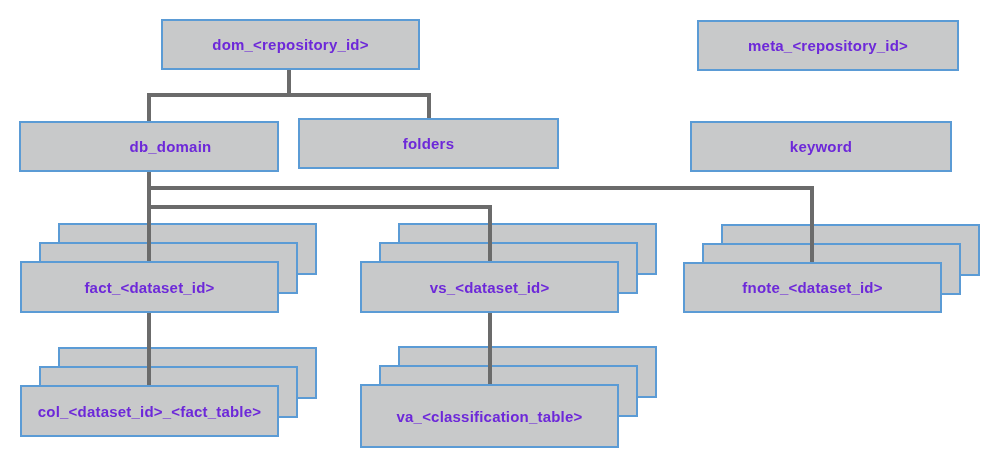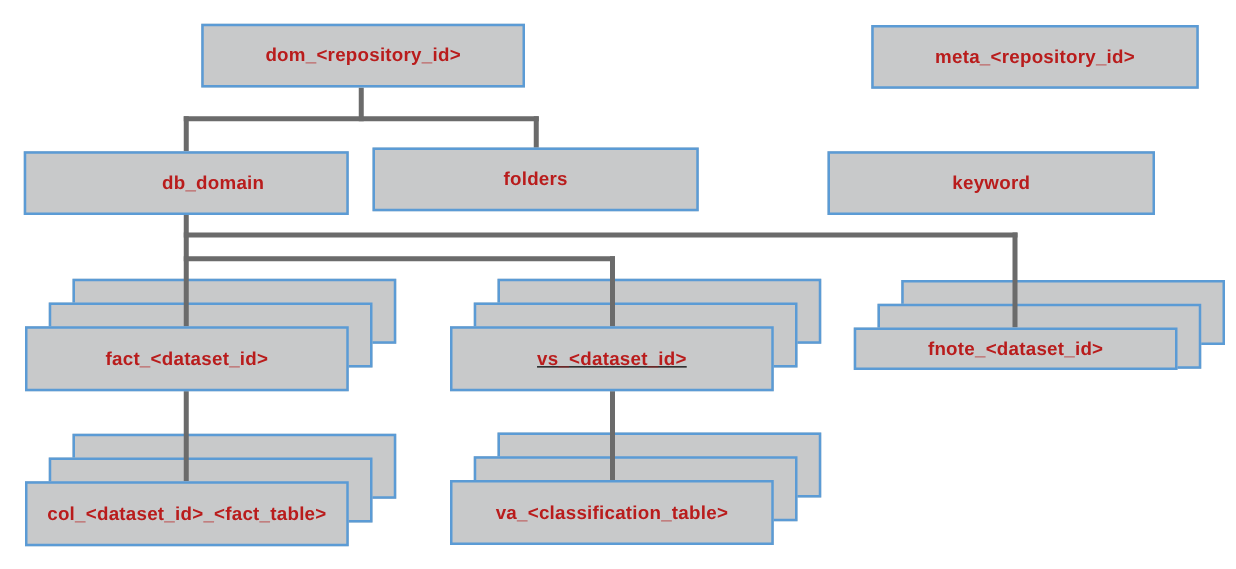--- a/index.html
+++ b/index.html
@@ -23,21 +23,21 @@
     border: 2px solid #5b9bd5;
   }
   .layer { z-index: 1; }
   .node  {
     z-index: 3;
     display: flex;
     align-items: center;
     justify-content: center;
   }
   .node-label {
-    color: #b91c1c;
+    color: #6d28d9;
     font-size: 15px;
     font-weight: bold;
     letter-spacing: 0.2px;
     white-space: nowrap;
   }
   
   .line {
     position: absolute;
     background: #6b6b6b;
     z-index: 2;
@@ -67,57 +67,57 @@
   </div>
 
   <div class="node" style="left:19px; top:121px; width:260px; height:51px;padding-left:43px;">
     <span class="node-label">db_domain</span>
   </div>
 
   <div class="node" style="left:298px; top:118px; width:261px; height:51px;">
     <span class="node-label">folders</span>
   </div>
 
-  <div class="node" style="left:662px; top:121px; width:262px; height:51px;">
+  <div class="node" style="left:690px; top:121px; width:262px; height:51px;">
     <span class="node-label">keyword</span>
   </div>
 
   <div>
     <div class="layer" style="left:58px; top:223px; width:259px; height:52px;"></div>
     <div class="layer" style="left:39px; top:242px; width:259px; height:52px;"></div>
     <div class="node" style="left:20px; top:261px; width:259px; height:52px;align-items:center;">
       <span class="node-label">fact_&lt;dataset_id&gt;</span>
     </div>
   </div>
 
   <div>
     <div class="layer" style="left:398px; top:223px; width:259px; height:52px;"></div>
     <div class="layer" style="left:379px; top:242px; width:259px; height:52px;"></div>
-    <div class="node" style="left:360px; top:261px; width:259px; height:52px;text-decoration:underline;">
+    <div class="node" style="left:360px; top:261px; width:259px; height:52px;">
       <span class="node-label">vs_&lt;dataset_id&gt;</span>
     </div>
   </div>
 
   <div>
     <div class="layer" style="left:721px; top:224px; width:259px; height:52px;"></div>
     <div class="layer" style="left:702px; top:243px; width:259px; height:52px;"></div>
-    <div class="node" style="left:683px; top:262px; width:259px; height:34px;">
+    <div class="node" style="left:683px; top:262px; width:259px; height:51px;">
       <span class="node-label">fnote_&lt;dataset_id&gt;</span>
     </div>
   </div>
 
   <div>
     <div class="layer" style="left:58px; top:347px; width:259px; height:52px;"></div>
     <div class="layer" style="left:39px; top:366px; width:259px; height:52px;"></div>
     <div class="node" style="left:20px; top:385px; width:259px; height:52px;">
       <span class="node-label">col_&lt;dataset_id&gt;_&lt;fact_table&gt;</span>
     </div>
   </div>
 
   <div>
     <div class="layer" style="left:398px; top:346px; width:259px; height:52px;"></div>
     <div class="layer" style="left:379px; top:365px; width:259px; height:52px;"></div>
-    <div class="node" style="left:360px; top:384px; width:259px; height:52px;justify-content:center;">
+    <div class="node" style="left:360px; top:384px; width:259px; height:64px;justify-content:center;">
       <span class="node-label">va_&lt;classification_table&gt;</span>
     </div>
   </div>
 
 </div>
 
 </body></html>

